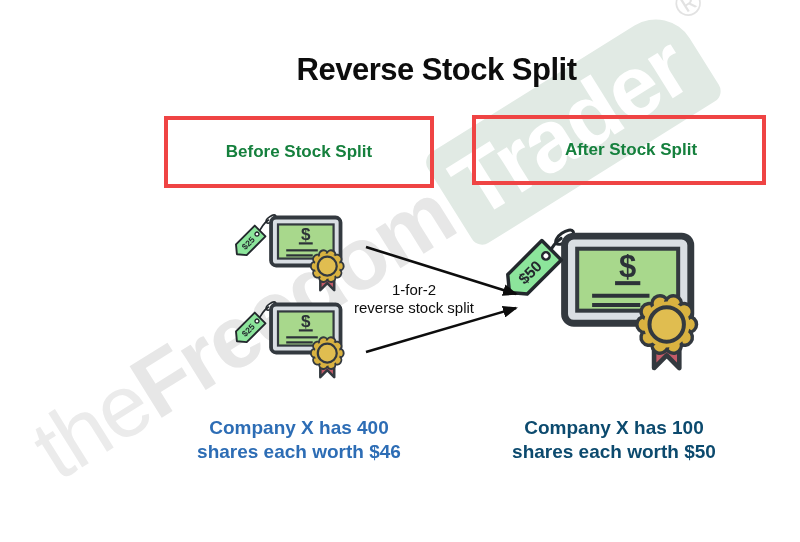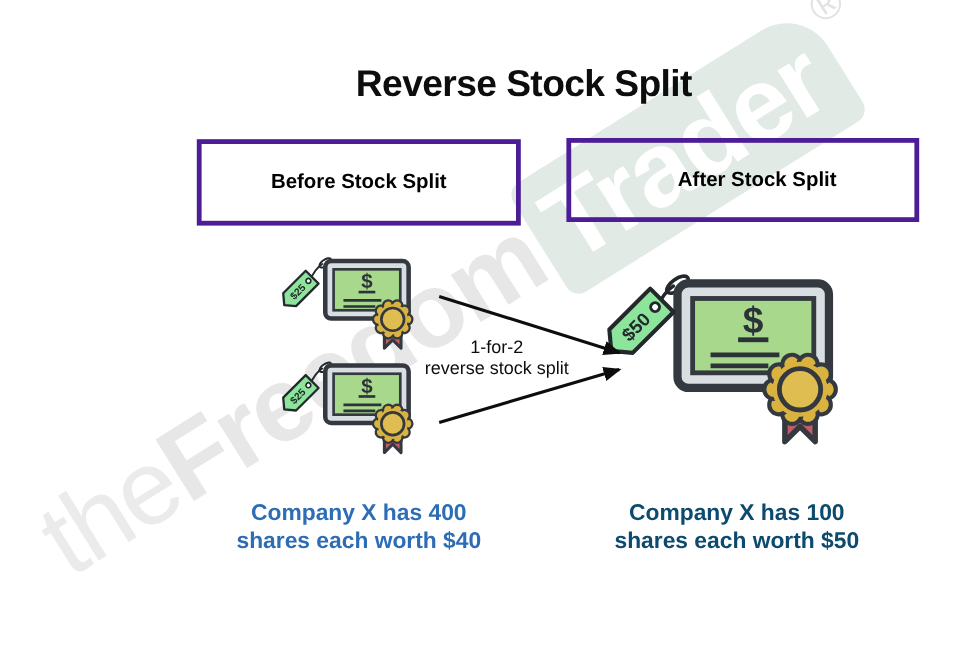--- a/index.html
+++ b/index.html
@@ -15,23 +15,23 @@
              padding:2px 20px 6px 14px;margin-left:6px;}
   .wm-reg{font-size:36px;font-weight:400;color:#e2e2e2;vertical-align:60px;margin-left:4px;}
 
   .layer{position:absolute;inset:0;z-index:2;margin-left:44px;}
 
   
   .title{position:absolute;left:0;top:52px;width:785px;text-align:center;
          font-size:31px;font-weight:bold;letter-spacing:-0.5px;color:#0d0d0d;}
 
   
-  .hbox{position:absolute;border:4px solid #4c1d95;background:transparent;
+  .hbox{position:absolute;border:4px solid #ef4444;background:transparent;
         display:flex;align-items:center;justify-content:center;
-        font-size:17px;font-weight:bold;color:#000000;}
+        font-size:17px;font-weight:bold;color:#15803d;}
   .hbox.before{left:120px;top:116px;width:262px;height:64px;}
   .hbox.after{left:428px;top:115px;width:262px;height:62px;padding-left:24px;}
 
   
   .cert-icon{position:absolute;overflow:visible;}
   .tag polygon{fill:#8ce59b;stroke:#23282d;stroke-width:3px;stroke-linejoin:round;}
   .tag circle{fill:#ffffff;stroke:#23282d;stroke-width:2.2px;}
   .tag text{font-family:"Liberation Sans",sans-serif;font-size:13.5px;font-weight:bold;fill:#23282d;}
   .string{fill:none;stroke:#23282d;stroke-width:2.6px;stroke-linecap:round;}
 
@@ -144,21 +144,21 @@
       <path d="M322,352 L472,308" stroke="#0d0d0d" stroke-width="2.6" fill="none" marker-end="url(#ah)"></path>
     </svg>
 
     <div class="arrow-label">
       <div>1-for-2</div>
       <div>reverse stock split</div>
     </div>
 
     <div class="caption blue">
       <div>Company X has 400</div>
-      <div>shares each worth $40</div>
+      <div>shares each worth $46</div>
     </div>
     <div class="caption green">
       <div>Company X has 100</div>
       <div>shares each worth $50</div>
     </div>
 
 
   </div>
 </div>
 

